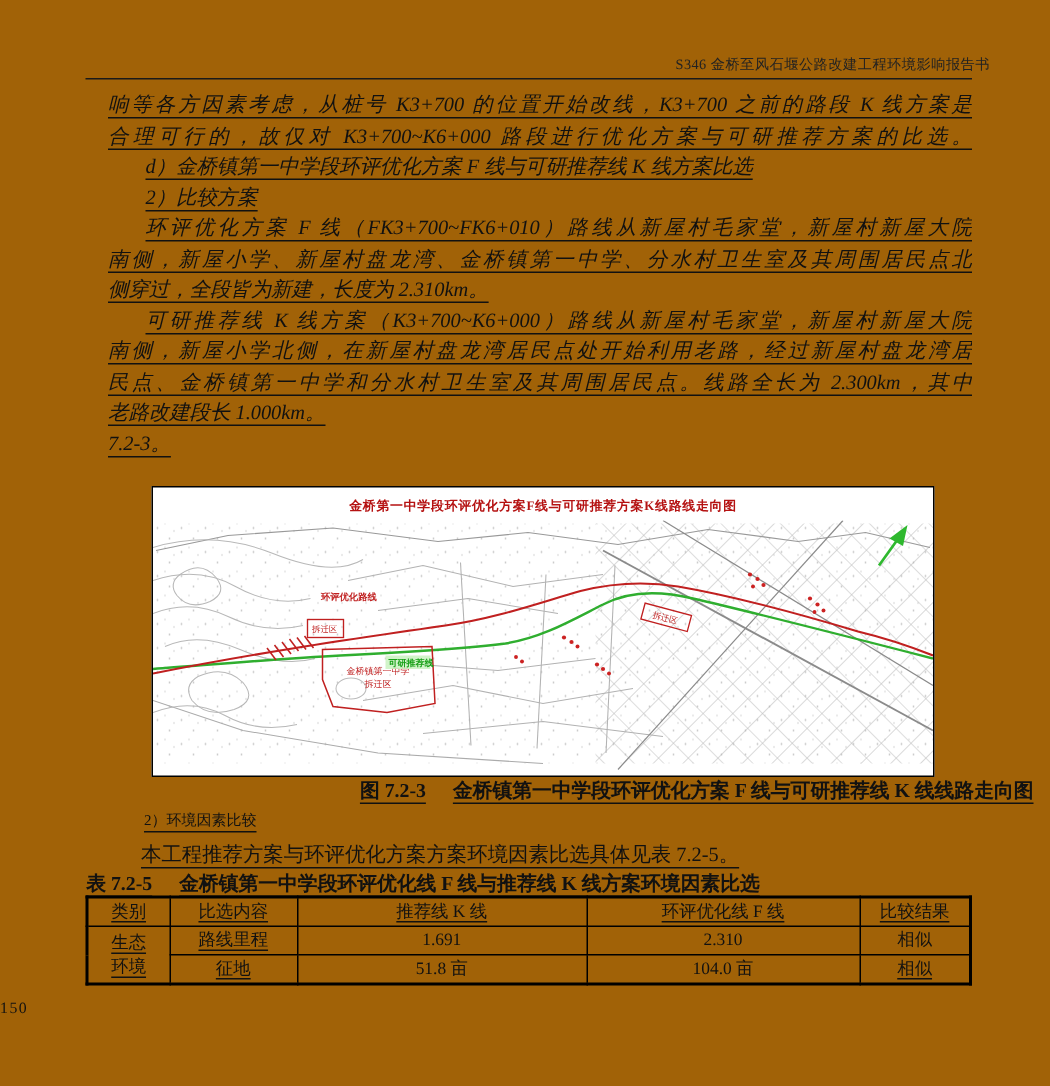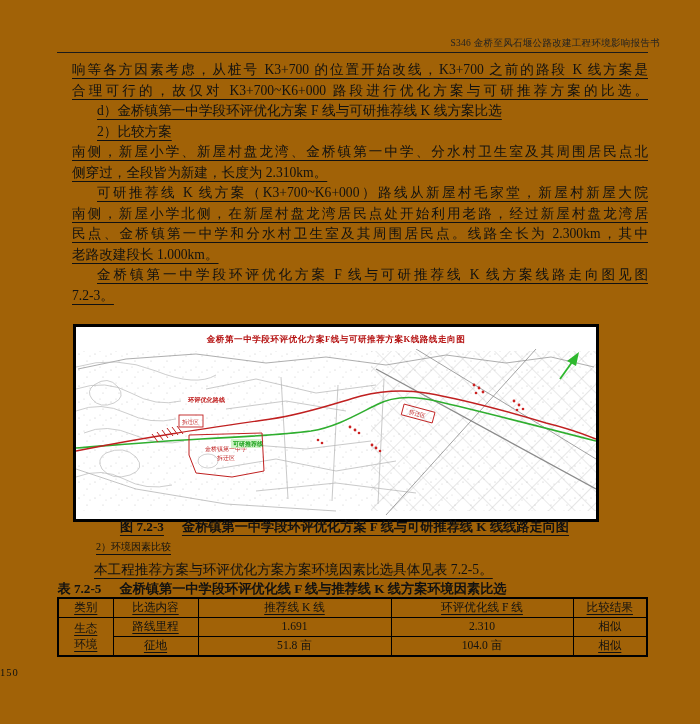--- a/index.html
+++ b/index.html
@@ -14,37 +14,37 @@
   .header-rule{
     position:absolute;top:52px;left:57px;width:591px;height:0;
     border-top:1.8px solid #1a1a1a;
   }
   .body-text{
     position:absolute;top:60px;left:72px;width:576px;
     font-size:13.6px;line-height:20.5px;
   }
   .bline{
     height:20.5px;overflow:hidden;white-space:nowrap;
-    text-decoration:underline;text-underline-offset:3.5px;text-decoration-thickness:.9px;
+    text-decoration:underline;text-underline-offset:3.5px;text-decoration-thickness:.9px;font-style:italic;
   }
   .bline.j{white-space:normal;text-align:justify;text-align-last:justify;}
   .bline.ind{padding-left:25px;}
   .bline.ind.j{padding-left:0;text-indent:25px;}
   
   .map-panel{
-    position:absolute;left:73px;top:324px;width:520px;height:192px;
-    border:3px solid #000000;background:#fff;
+    position:absolute;left:101px;top:324px;width:520px;height:192px;
+    border:1px solid #000000;background:#fff;
   }
   .map-title{
     position:absolute;top:7px;left:0;width:100%;text-align:center;
     font-size:8.6px;font-weight:bold;color:#b51212;letter-spacing:.5px;
   }
   .map-svg{position:absolute;left:0;top:22px;}
   .fig-caption{
-    position:absolute;top:518px;left:0;width:689px;text-align:center;
+    position:absolute;top:518px;left:0;width:689px;text-align:right;
     font-size:13.2px;font-weight:bold;
     text-decoration:underline;text-underline-offset:3.5px;text-decoration-thickness:1px;
   }
   .fig-caption .gap{display:inline-block;width:18px;}
   .sec-heading{
     position:absolute;top:540px;left:72px;width:576px;padding-left:24px;
     font-size:10px;
     text-decoration:underline;text-underline-offset:3.5px;text-decoration-thickness:.9px;
   }
   .sec-par{
@@ -79,27 +79,27 @@
 <div class="page">
 
   <div class="doc-header">S346 金桥至风石堰公路改建工程环境影响报告书</div>
   <div class="header-rule"></div>
 
   <div class="body-text">
     <div class="bline j">响等各方因素考虑，从桩号 K3+700 的位置开始改线，K3+700 之前的路段 K 线方案是</div>
     <div class="bline j">合理可行的，故仅对 K3+700~K6+000 路段进行优化方案与可研推荐方案的比选。</div>
     <div class="bline ind">d）金桥镇第一中学段环评优化方案 F 线与可研推荐线 K 线方案比选</div>
     <div class="bline ind">2）比较方案</div>
+    <div class="bline ind j">环评优化方案 F 线（FK3+700~FK6+010）路线从新屋村毛家堂，新屋村新屋大院</div>
     <div class="bline j">南侧，新屋小学、新屋村盘龙湾、金桥镇第一中学、分水村卫生室及其周围居民点北</div>
     <div class="bline">侧穿过，全段皆为新建，长度为 2.310km。</div>
     <div class="bline ind j">可研推荐线 K 线方案（K3+700~K6+000）路线从新屋村毛家堂，新屋村新屋大院</div>
     <div class="bline j">南侧，新屋小学北侧，在新屋村盘龙湾居民点处开始利用老路，经过新屋村盘龙湾居</div>
     <div class="bline j">民点、金桥镇第一中学和分水村卫生室及其周围居民点。线路全长为 2.300km，其中</div>
     <div class="bline">老路改建段长 1.000km。</div>
-    <div class="bline ind j">金桥镇第一中学段环评优化方案 F 线与可研推荐线 K 线方案线路走向图见图</div>
     <div class="bline">7.2-3。</div>
   </div>
 
   <div class="map-panel">
     <div class="map-title">金桥第一中学段环评优化方案F线与可研推荐方案K线路线走向图</div>
     <svg class="map-svg" width="520" height="168" viewBox="0 0 520 168">
       <defs>
         <pattern id="specks" width="16" height="16" patternUnits="userSpaceOnUse">
           <circle cx="3" cy="5" r="0.6" fill="#8f8f8f"></circle>
           <circle cx="11" cy="12" r="0.6" fill="#9a9a9a"></circle>

